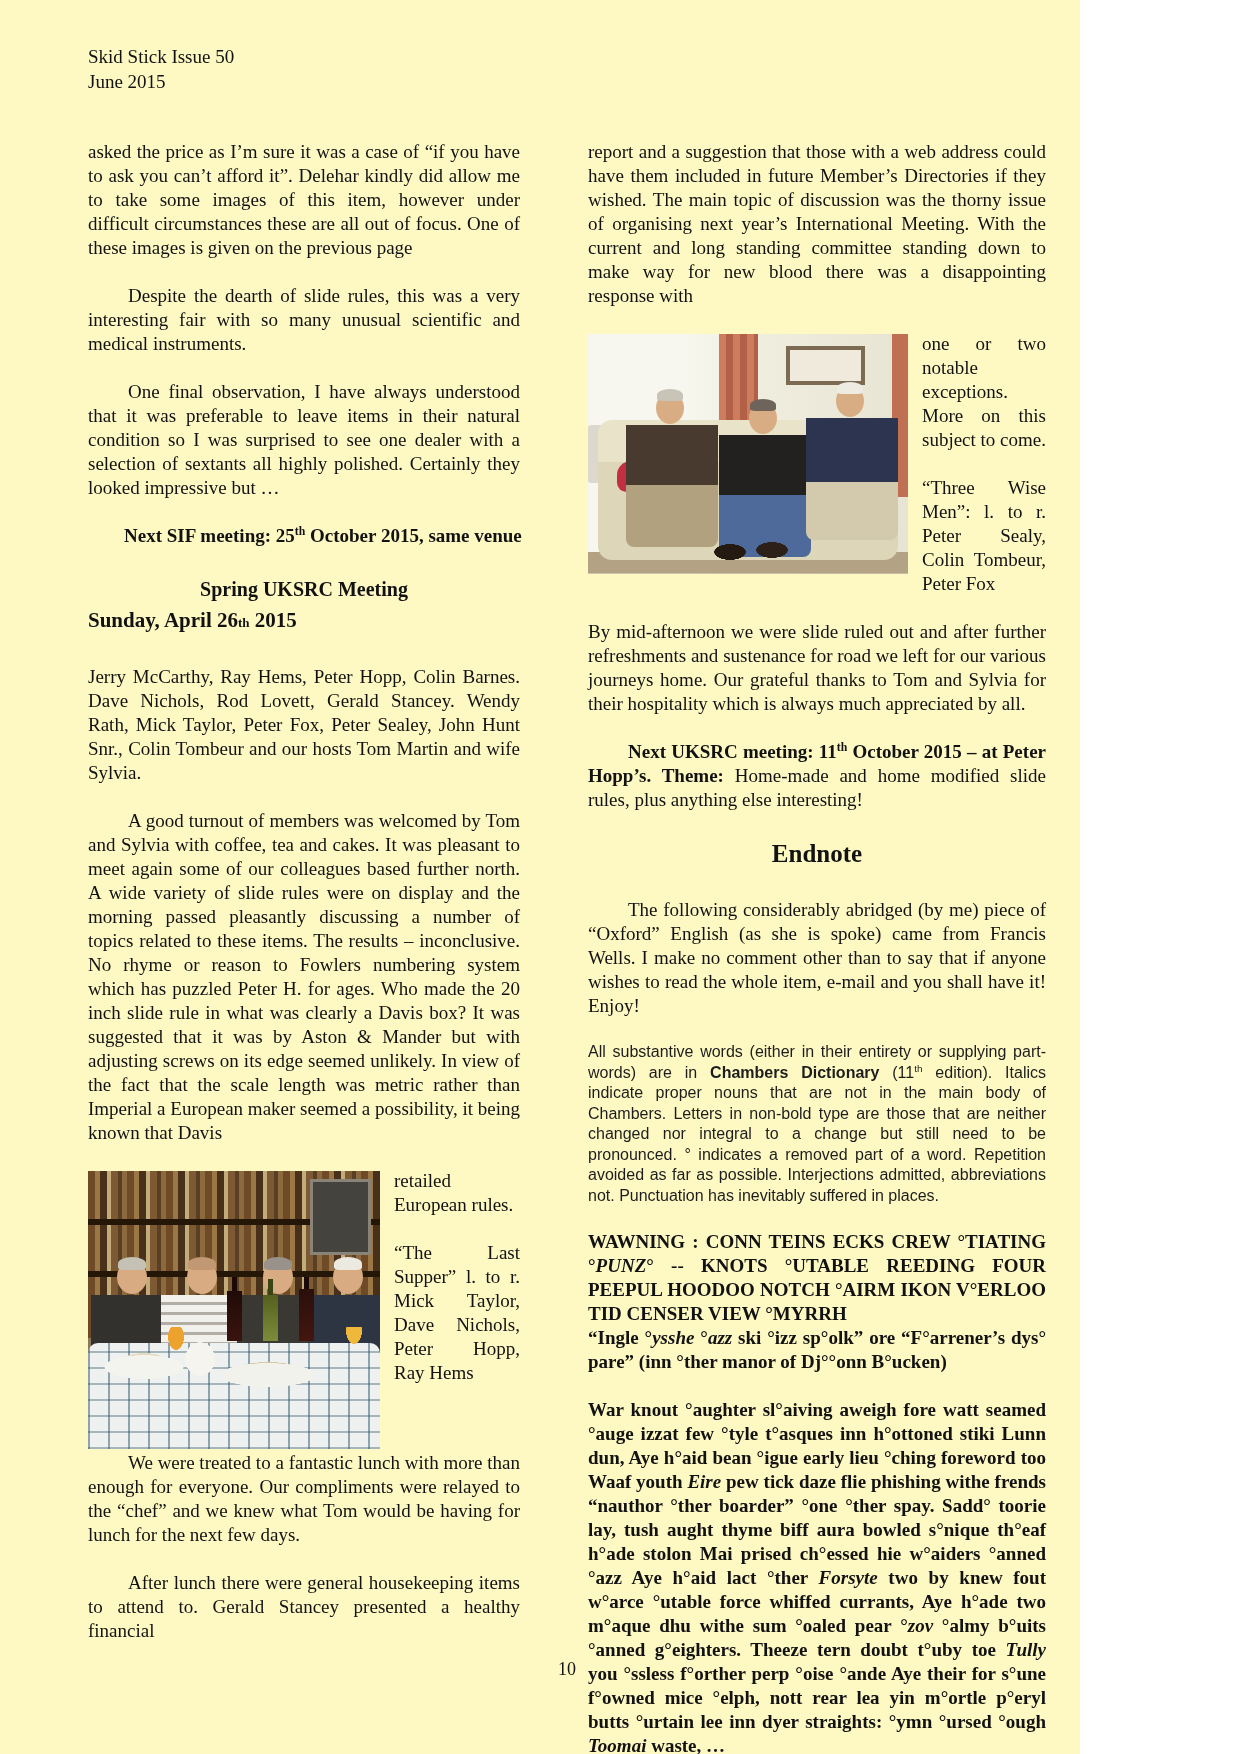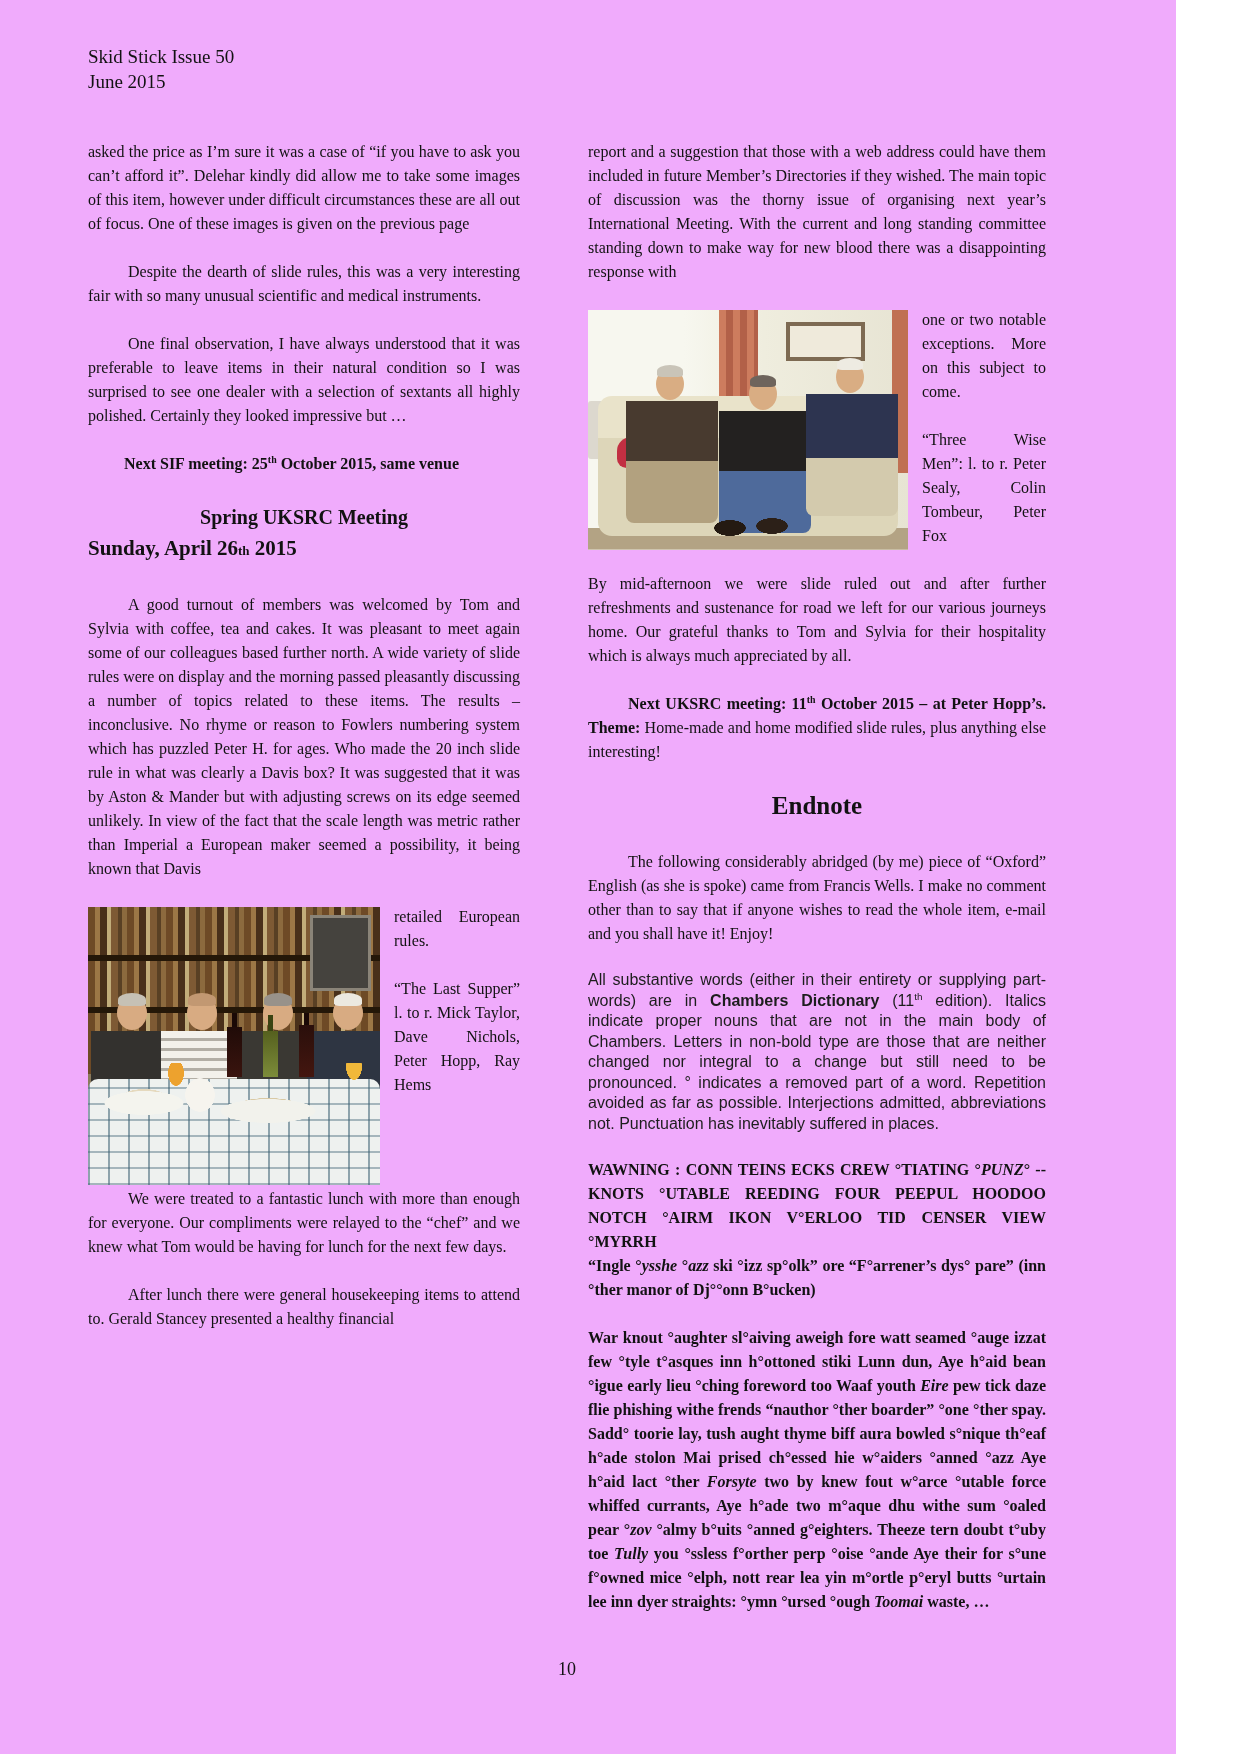--- a/index.html
+++ b/index.html
@@ -1,27 +1,27 @@
 <!DOCTYPE html>
 <html><head>
 <meta charset="utf-8">
 <title>Skid Stick Issue 50 — page 16</title>
 <style>
   html,body{margin:0;padding:0;background:#ffffff;}
   .page{
-    width:1176px;height:1754px;background:#f0abfc;position:relative;
+    width:1080px;height:1754px;background:#fef9c3;position:relative;
     box-sizing:border-box;padding:44px 194px 0 88px;
     font-family:"Liberation Serif",serif;color:#121212;
   }
   .hdr p{margin:0;text-align:left;font-size:19px;line-height:25px;}
   .hdr{margin-bottom:46px;}
   .cols{display:flex;gap:68px;}
   .col-l{width:432px;flex:none;}
   .col-r{width:458px;flex:none;}
-  p{margin:0 0 24px 0;font-size:16px;line-height:24px;text-align:justify;}
+  p{margin:0 0 24px 0;font-size:19px;line-height:24px;text-align:justify;}
   .indent{text-indent:40px;}
   .sif{font-weight:bold;text-indent:0;padding-left:36px;white-space:nowrap;text-align:left;}
   .byline{text-align:right;}
   h2.spring{font-size:20px;font-weight:bold;text-align:center;margin:2px 0 2px 0;line-height:34px;}
   .spring-date{font-weight:bold;font-size:21px;margin:0 0 30px 0;}
   .att-label{font-weight:bold;display:block;}
   .endnote-h{font-size:25px;font-weight:bold;text-align:center;margin:28px 0 30px 0;line-height:28px;}
   .dict{font-family:"Liberation Sans",sans-serif;font-size:16px;line-height:20.5px;color:#1d1d1d;margin-bottom:24px;}
   .bold-block{font-weight:bold;margin-bottom:0;}
   .bold-block.gap-b{margin-bottom:24px;}
@@ -124,21 +124,21 @@
 
   <div class="cols">
 
     <div class="col-l">
       <p>asked the price as I’m sure it was a case of “if you have to ask you can’t afford it”. Delehar kindly did allow me to take some images of this item, however under difficult circumstances these are all out of focus. One of these images is given on the previous page</p>
       <p class="indent">Despite the dearth of slide rules, this was a very interesting fair with so many unusual scientific and medical instruments.</p>
       <p class="indent">One final observation, I have always understood that it was preferable to leave items in their natural condition so I was surprised to see one dealer with a selection of sextants all highly polished. Certainly they looked impressive but …</p>
       <p class="sif"><span style="font-weight: bold;">Next SIF meeting: 25</span><sup style="font-weight: bold;">th</sup><span style="font-weight: bold;"> October 2015, same venue</span></p>
       <h2 class="spring">Spring UKSRC Meeting</h2>
       <p class="spring-date"><span style="font-weight: bold;">Sunday, April 26</span><span style="font-weight: bold; font-size: 0.62em;">th</span><span style="font-weight: bold;"> 2015</span></p>
-      <p></p>
+      <p><span>Jerry McCarthy, Ray Hems, Peter Hopp, Colin Barnes. Dave Nichols, Rod Lovett, Gerald Stancey. Wendy Rath, Mick Taylor, Peter Fox, Peter Sealey, John Hunt Snr., Colin Tombeur and our hosts Tom Martin and wife Sylvia.</span></p>
       <p class="indent">A good turnout of members was welcomed by Tom and Sylvia with coffee, tea and cakes. It was pleasant to meet again some of our colleagues based further north. A wide variety of slide rules were on display and the morning passed pleasantly discussing a number of topics related to these items. The results – inconclusive. No rhyme or reason to Fowlers numbering system which has puzzled Peter H. for ages. Who made the 20 inch slide rule in what was clearly a Davis box? It was suggested that it was by Aston &amp; Mander but with adjusting screws on its edge seemed unlikely. In view of the fact that the scale length was metric rather than Imperial a European maker seemed a possibility, it being known that Davis</p>
 
       <div class="photo ph-ls">
         <div class="ls-books"></div>
         <div class="ls-pic"></div>
         <div class="ls-man m1"></div>
         <div class="ls-man m2"></div>
         <div class="ls-man m3"></div>
         <div class="ls-man m4"></div>
         <div class="ls-cloth"></div>

